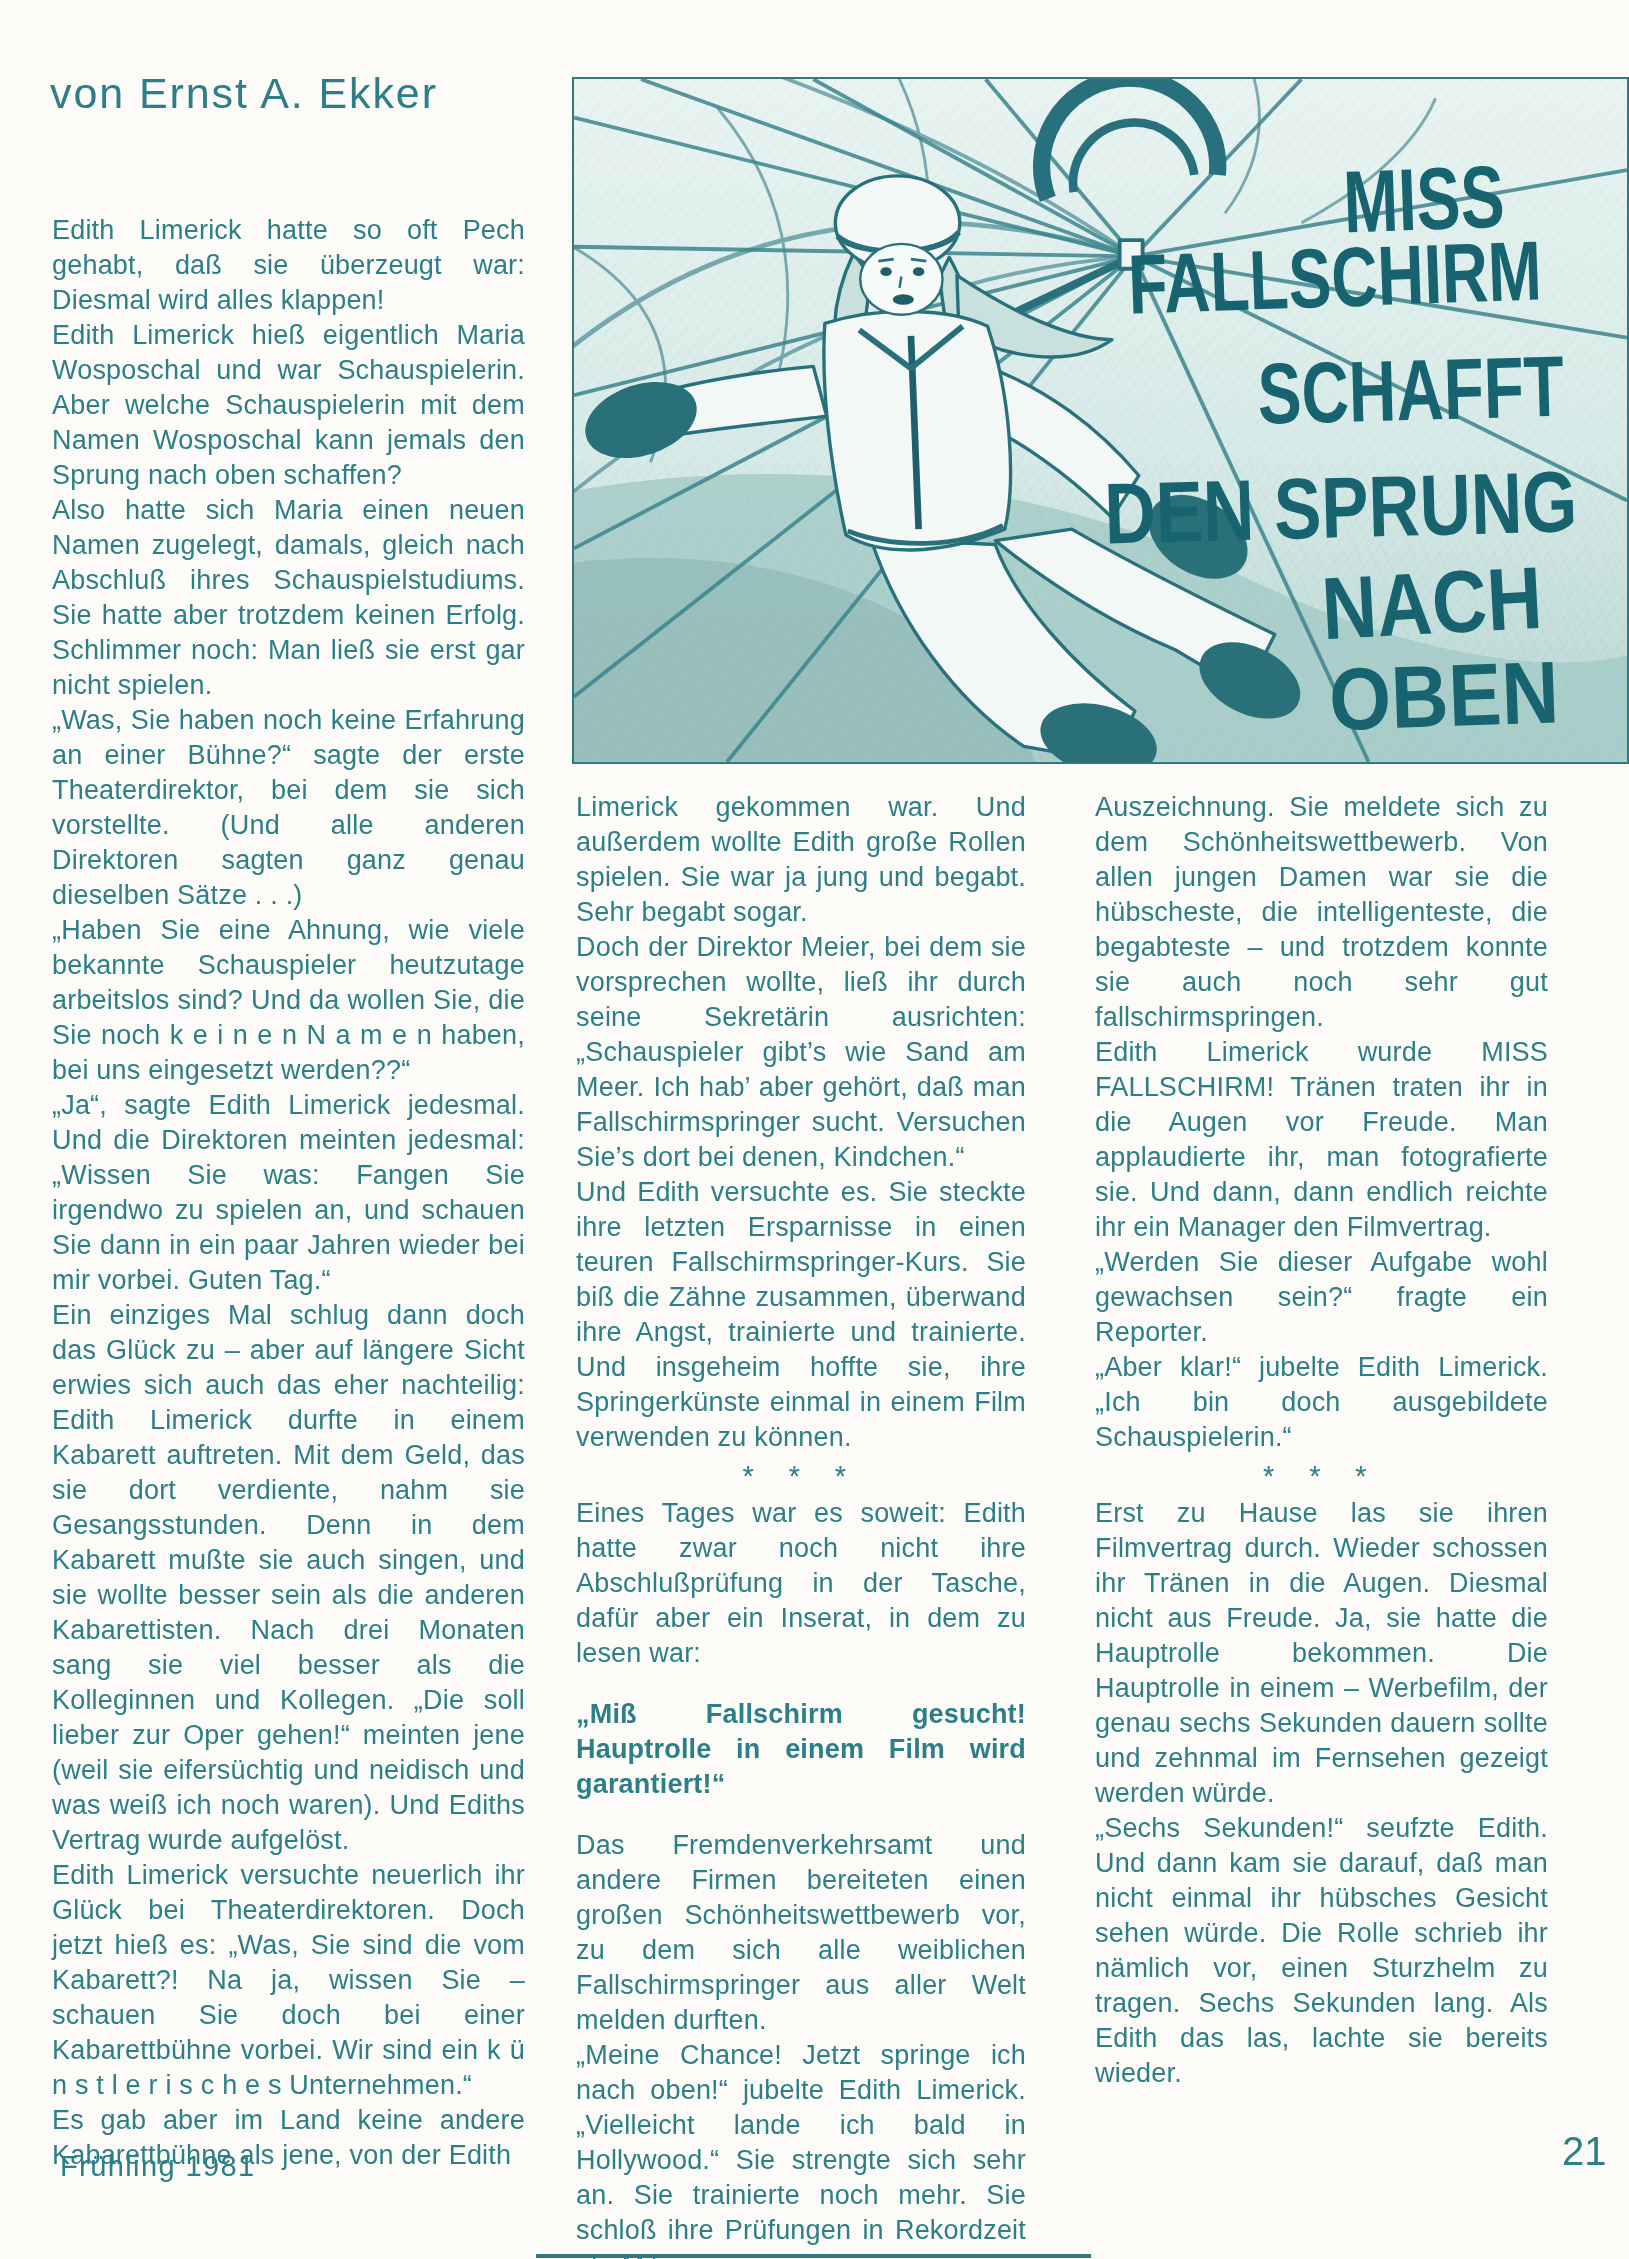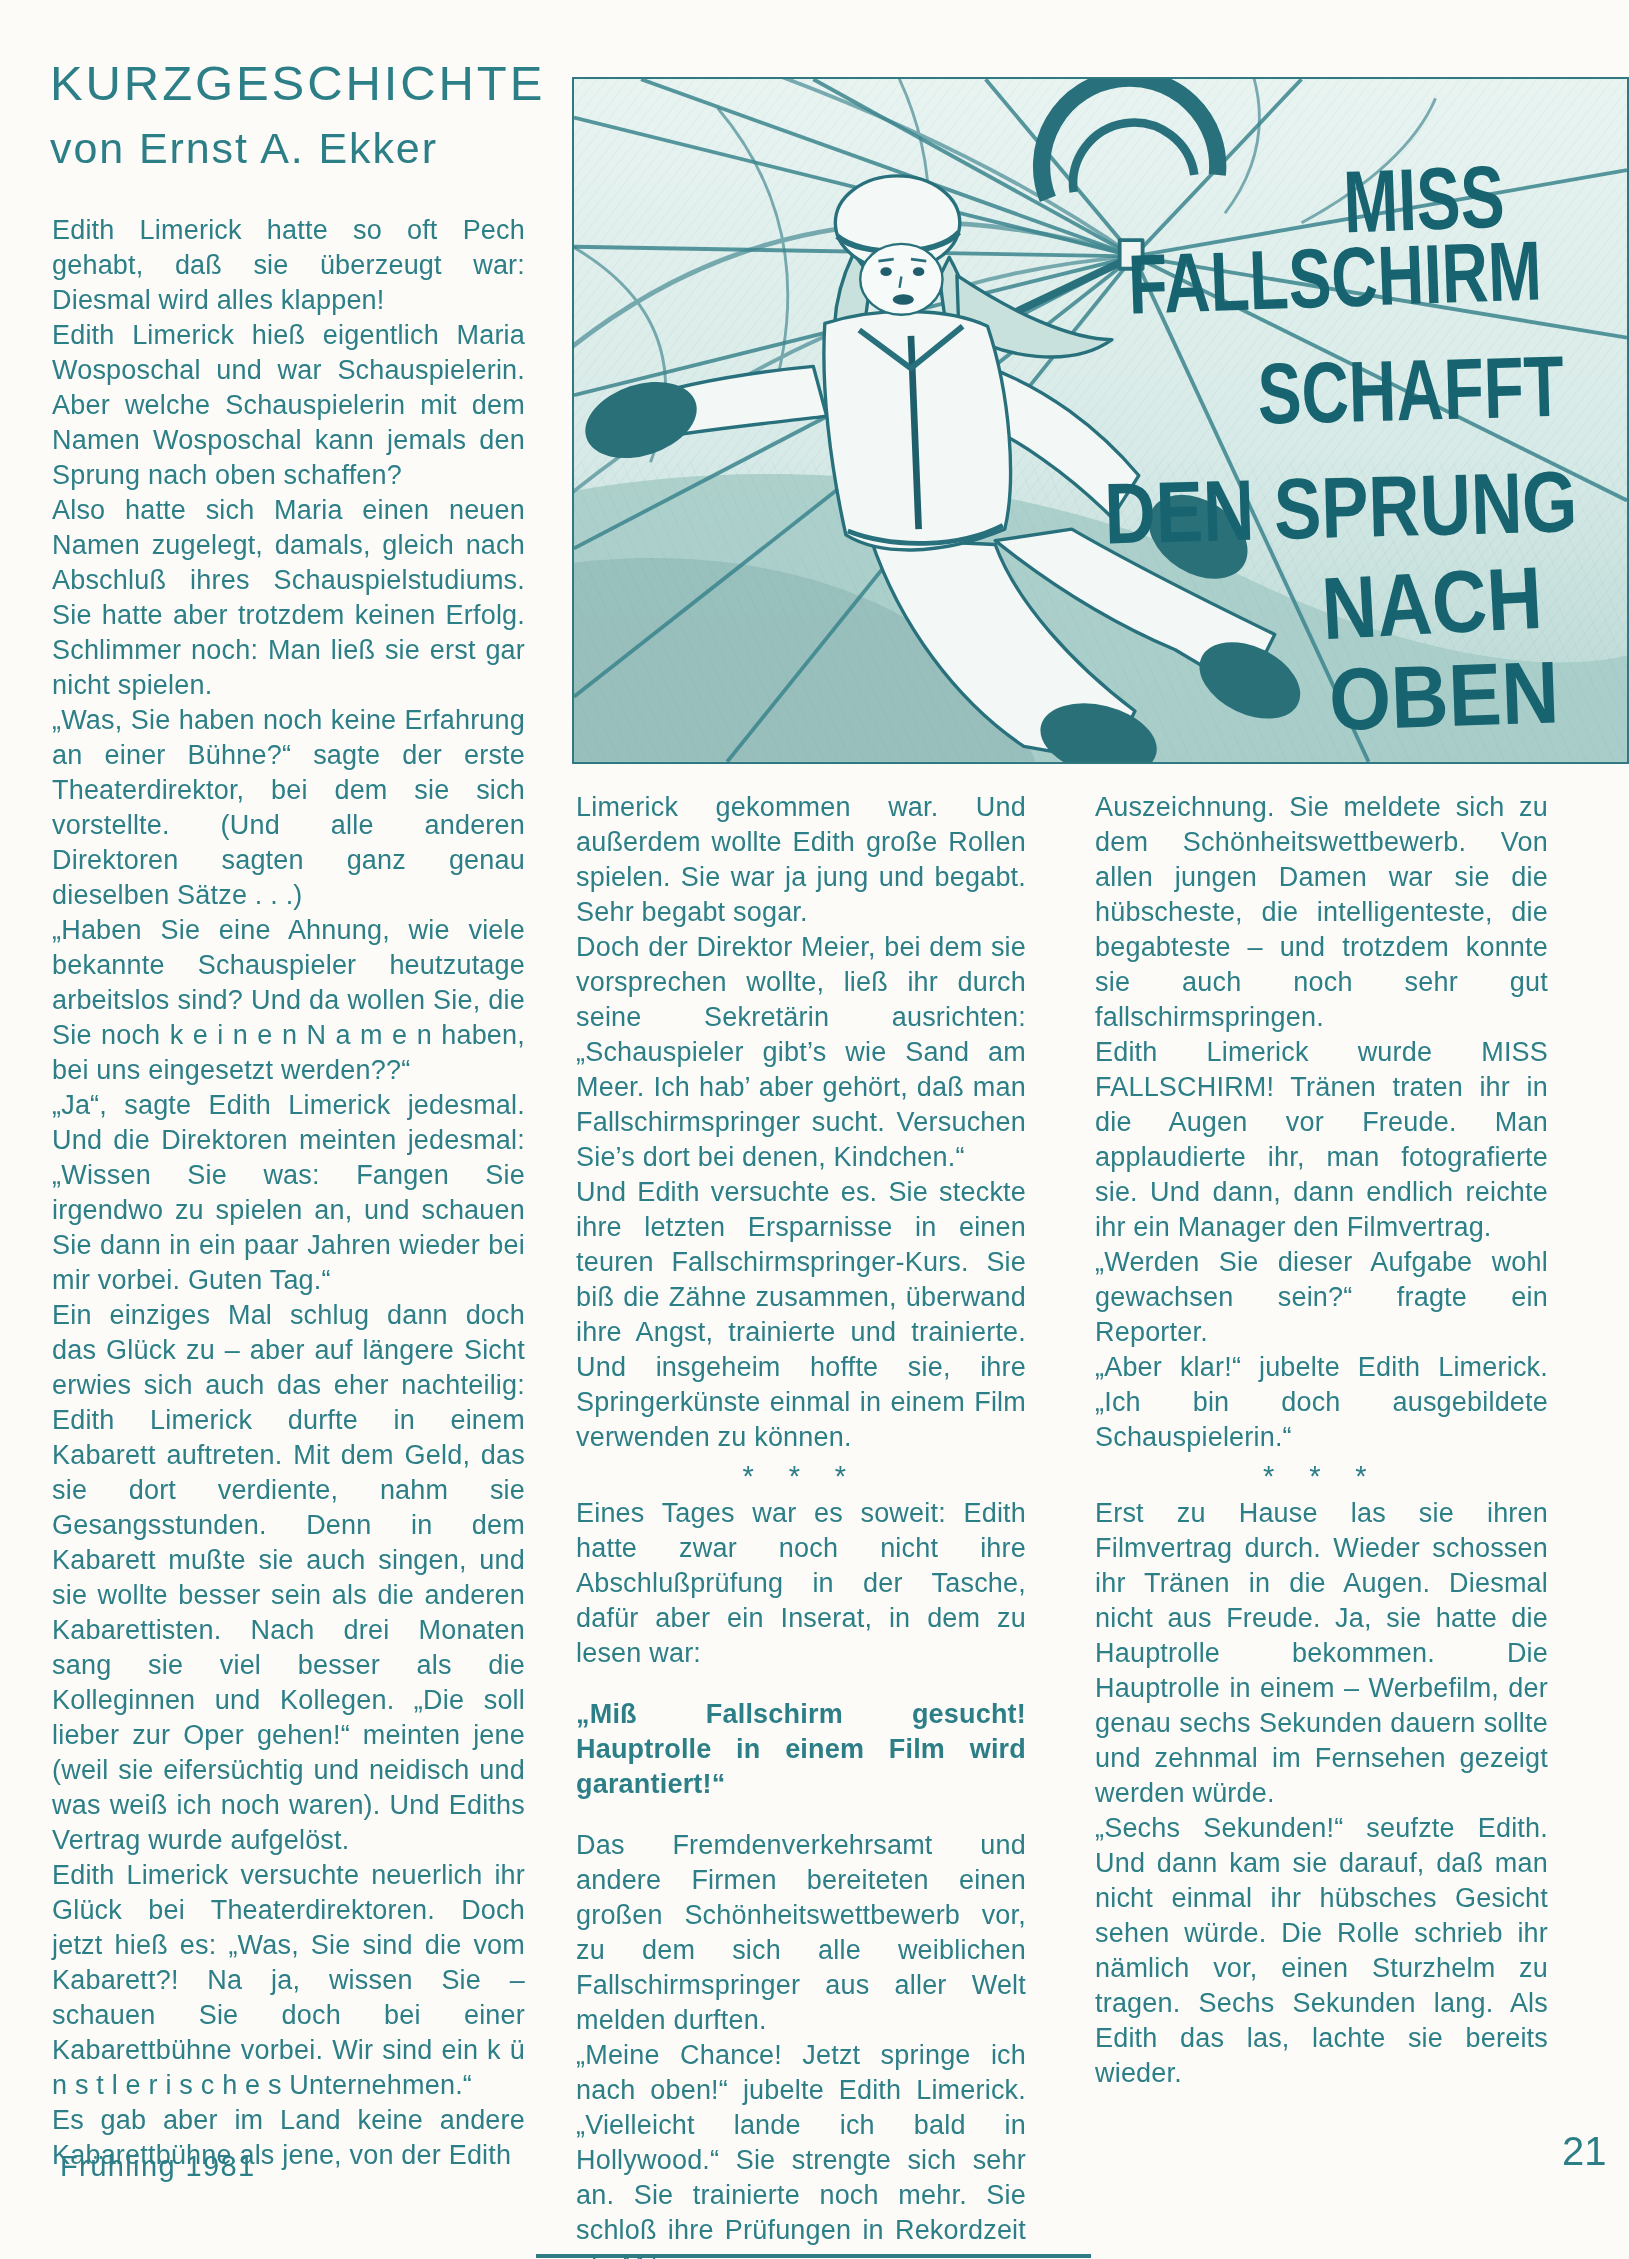--- a/index.html
+++ b/index.html
@@ -31,21 +31,20 @@
     font-weight:bold;fill:#176470;
   }
   #footer-season{position:absolute;left:60px;top:2150px;font-size:29px;letter-spacing:1.4px;}
   #page-number{position:absolute;left:1562px;top:2129px;font-size:40px;}
   #bottom-edge-line{position:absolute;left:536px;top:2254px;width:555px;height:3.8px;background:#2f7a84;}
 </style>
 </head>
 <body>
 
 <div id="title-block">
-  <div id="title-line1">KURZGESCHICHTE</div>
   <div id="title-line2">von Ernst A. Ekker</div>
 </div>
 
 <div id="illustration-frame">
   <svg viewBox="0 0 1100 713" xmlns="http://www.w3.org/2000/svg">
     <defs>
       <linearGradient id="bgGrad" x1="0" y1="0" x2="0" y2="1">
         <stop offset="0" stop-color="#e9f4f1"></stop>
         <stop offset="0.55" stop-color="#d7eae7"></stop>
         <stop offset="1" stop-color="#b7d6d2"></stop>

